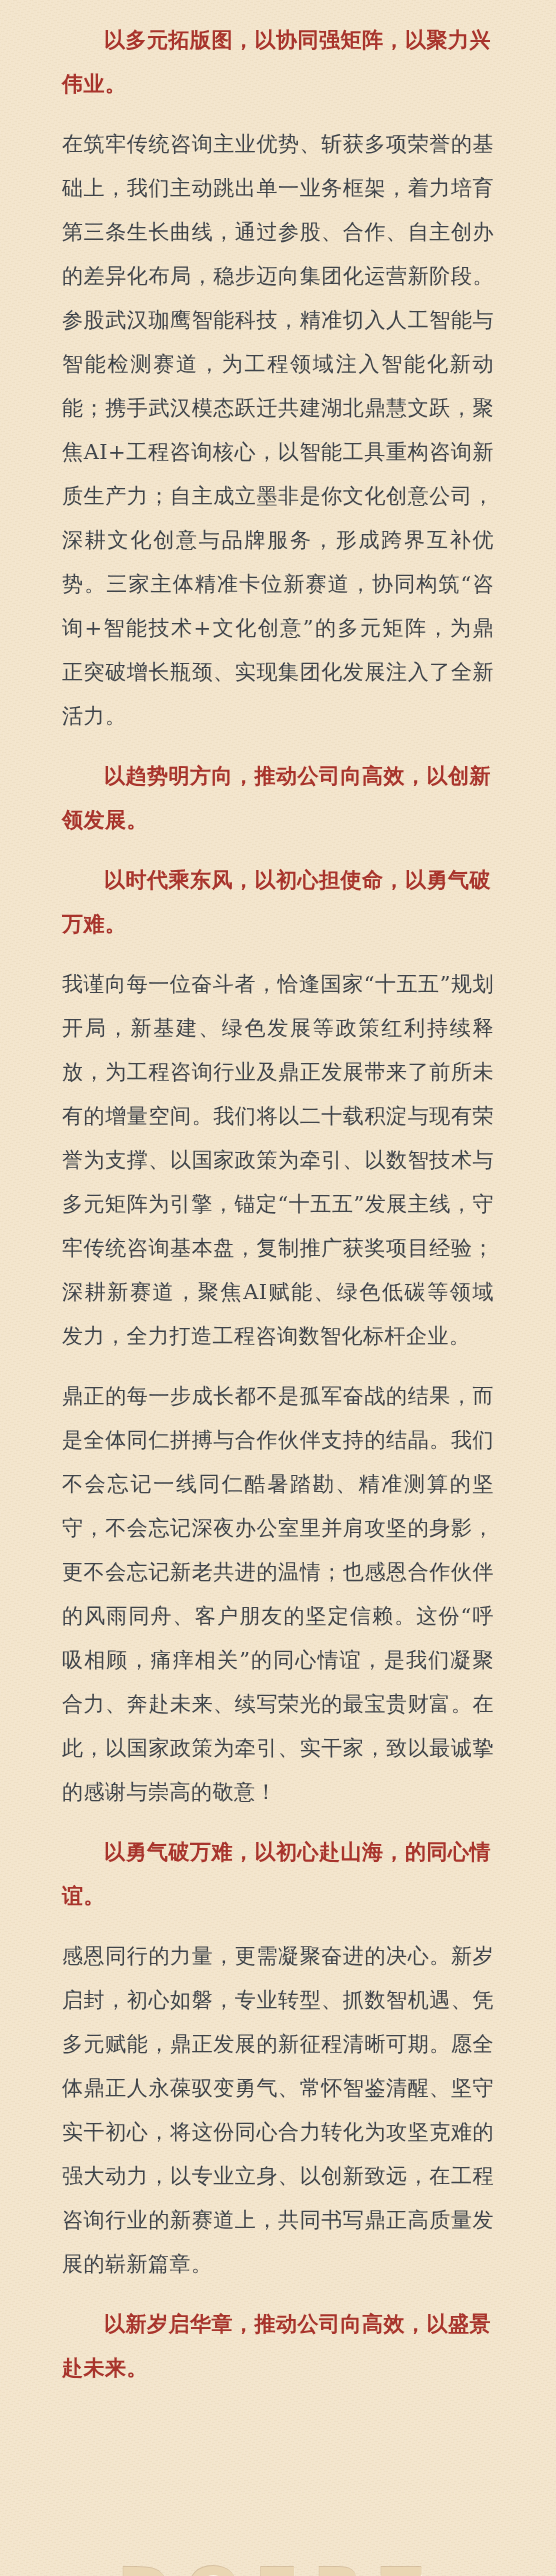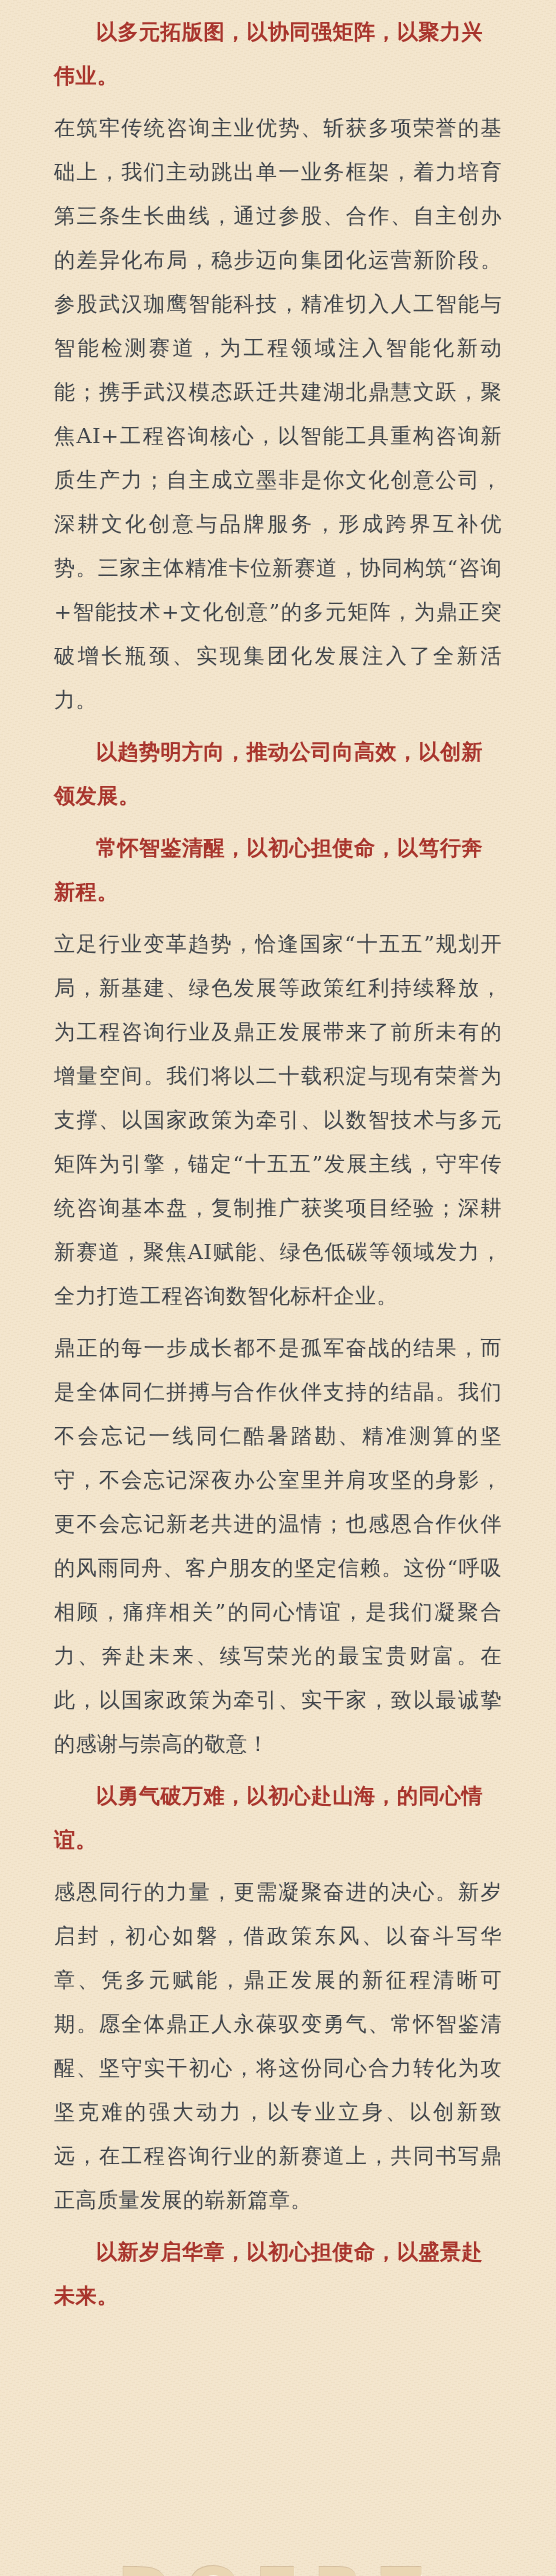--- a/index.html
+++ b/index.html
@@ -17,21 +17,21 @@
   }
   .letter{
     padding:2.1px 46px 0 46px;
     font-size:21px;
     line-height:44px;
     color:#3f444a;
     text-align:justify;
     text-justify:inter-ideograph;
     letter-spacing:0.5px;
   }
-  .letter p{margin:8px;}
+  .letter p{margin:16px;}
   .letter p.h{
     color:#a8342c;
     font-weight:bold;
     text-indent:2em;
     text-align:left;
   }
   .watermark{
     position:absolute;
     top:2554px;left:0;
     width:100%;
@@ -50,26 +50,26 @@
 </style>
 </head>
 <body>
 
 <div class="page">
 
   <div class="letter">
     <p class="h">以多元拓版图，以协同强矩阵，以聚力兴伟业。</p>
     <p class="b">在筑牢传统咨询主业优势、斩获多项荣誉的基础上，我们主动跳出单一业务框架，着力培育第三条生长曲线，通过参股、合作、自主创办的差异化布局，稳步迈向集团化运营新阶段。参股武汉珈鹰智能科技，精准切入人工智能与智能检测赛道，为工程领域注入智能化新动能；携手武汉模态跃迁共建湖北鼎慧文跃，聚焦AI+工程咨询核心，以智能工具重构咨询新质生产力；自主成立墨非是你文化创意公司，深耕文化创意与品牌服务，形成跨界互补优势。三家主体精准卡位新赛道，协同构筑“咨询+智能技术+文化创意”的多元矩阵，为鼎正突破增长瓶颈、实现集团化发展注入了全新活力。</p>
     <p class="h">以趋势明方向，推动公司向高效，以创新领发展。</p>
-    <p class="h">常怀智鉴清醒，以初心担使命，以笃行奔新程。</p>
-    <p class="b">立足行业变革趋势，恰逢国家“十五五”规划开局，新基建、绿色发展等政策红利持续释放，为工程咨询行业及鼎正发展带来了前所未有的增量空间。我们将以二十载积淀与现有荣誉为支撑、以国家政策为牵引、以数智技术与多元矩阵为引擎，锚定“十五五”发展主线，守牢传统咨询基本盘，复制推广获奖项目经验；深耕新赛道，聚焦AI赋能、绿色低碳等领域发力，全力打造工程咨询数智化标杆企业。</p>
+    <p class="h">以时代乘东风，以初心担使命，以勇气破万难。</p>
+    <p class="b">我谨向每一位奋斗者，恰逢国家“十五五”规划开局，新基建、绿色发展等政策红利持续释放，为工程咨询行业及鼎正发展带来了前所未有的增量空间。我们将以二十载积淀与现有荣誉为支撑、以国家政策为牵引、以数智技术与多元矩阵为引擎，锚定“十五五”发展主线，守牢传统咨询基本盘，复制推广获奖项目经验；深耕新赛道，聚焦AI赋能、绿色低碳等领域发力，全力打造工程咨询数智化标杆企业。</p>
     <p class="b">鼎正的每一步成长都不是孤军奋战的结果，而是全体同仁拼搏与合作伙伴支持的结晶。我们不会忘记一线同仁酷暑踏勘、精准测算的坚守，不会忘记深夜办公室里并肩攻坚的身影，更不会忘记新老共进的温情；也感恩合作伙伴的风雨同舟、客户朋友的坚定信赖。这份“呼吸相顾，痛痒相关”的同心情谊，是我们凝聚合力、奔赴未来、续写荣光的最宝贵财富。在此，以国家政策为牵引、实干家，致以最诚挚的感谢与崇高的敬意！</p>
     <p class="h">以勇气破万难，以初心赴山海，的同心情谊。</p>
-    <p class="b">感恩同行的力量，更需凝聚奋进的决心。新岁启封，初心如磐，借政策东风、以奋斗写华章、凭多元赋能，鼎正发展的新征程清晰可期。愿全体鼎正人永葆驭变勇气、常怀智鉴清醒、坚守实干初心，将这份同心合力转化为攻坚克难的强大动力，以专业立身、以创新致远，在工程咨询行业的新赛道上，共同书写鼎正高质量发展的崭新篇章。</p>
-    <p class="h">以新岁启华章，以初心担使命，以盛景赴未来。</p>
+    <p class="b">感恩同行的力量，更需凝聚奋进的决心。新岁启封，初心如磐，专业转型、抓数智机遇、凭多元赋能，鼎正发展的新征程清晰可期。愿全体鼎正人永葆驭变勇气、常怀智鉴清醒、坚守实干初心，将这份同心合力转化为攻坚克难的强大动力，以专业立身、以创新致远，在工程咨询行业的新赛道上，共同书写鼎正高质量发展的崭新篇章。</p>
+    <p class="h">以新岁启华章，推动公司向高效，以盛景赴未来。</p>
 
   </div>
 
   <div class="watermark">
     <div class="wm-latin">DOERZ</div>
 
   </div>
 
 </div>
 

